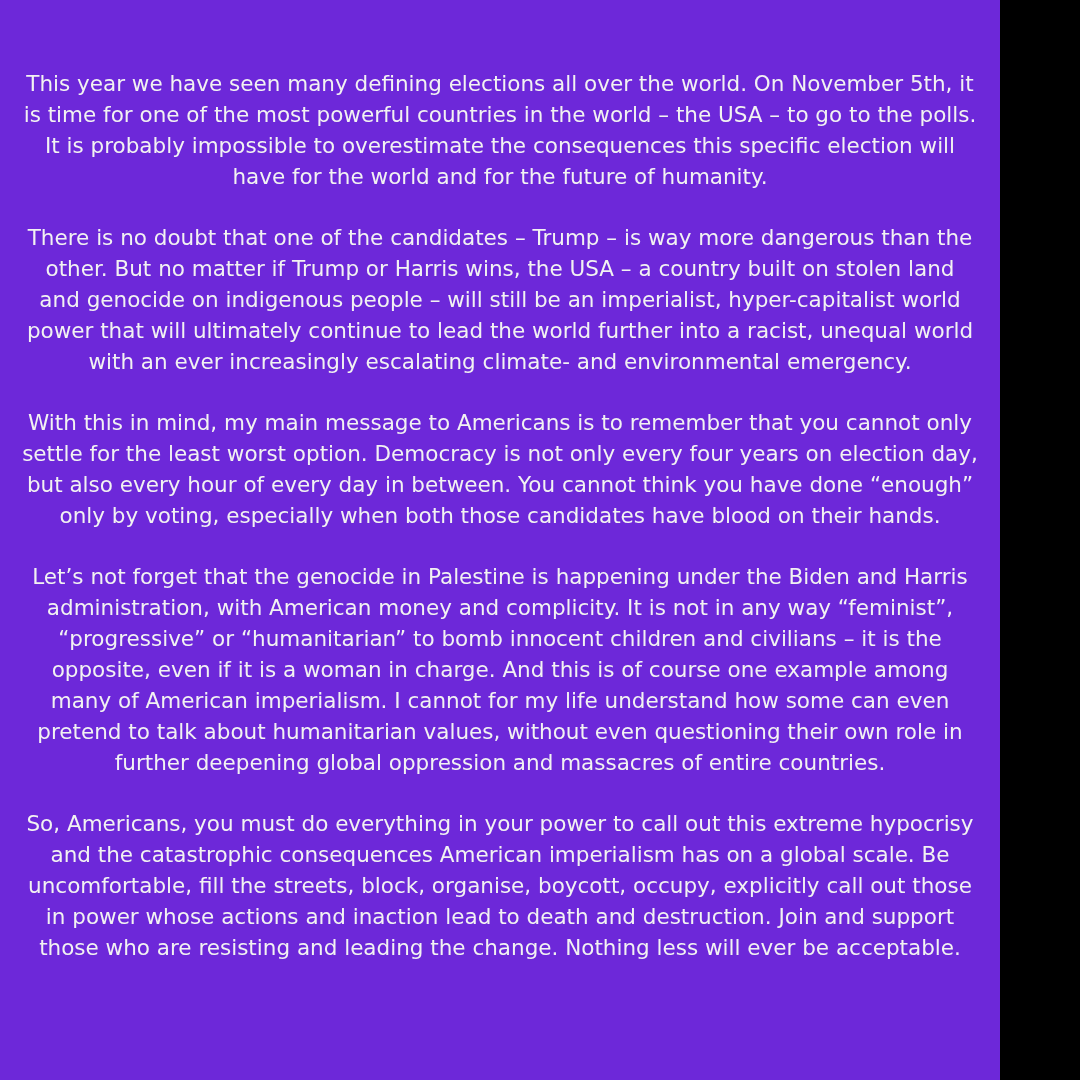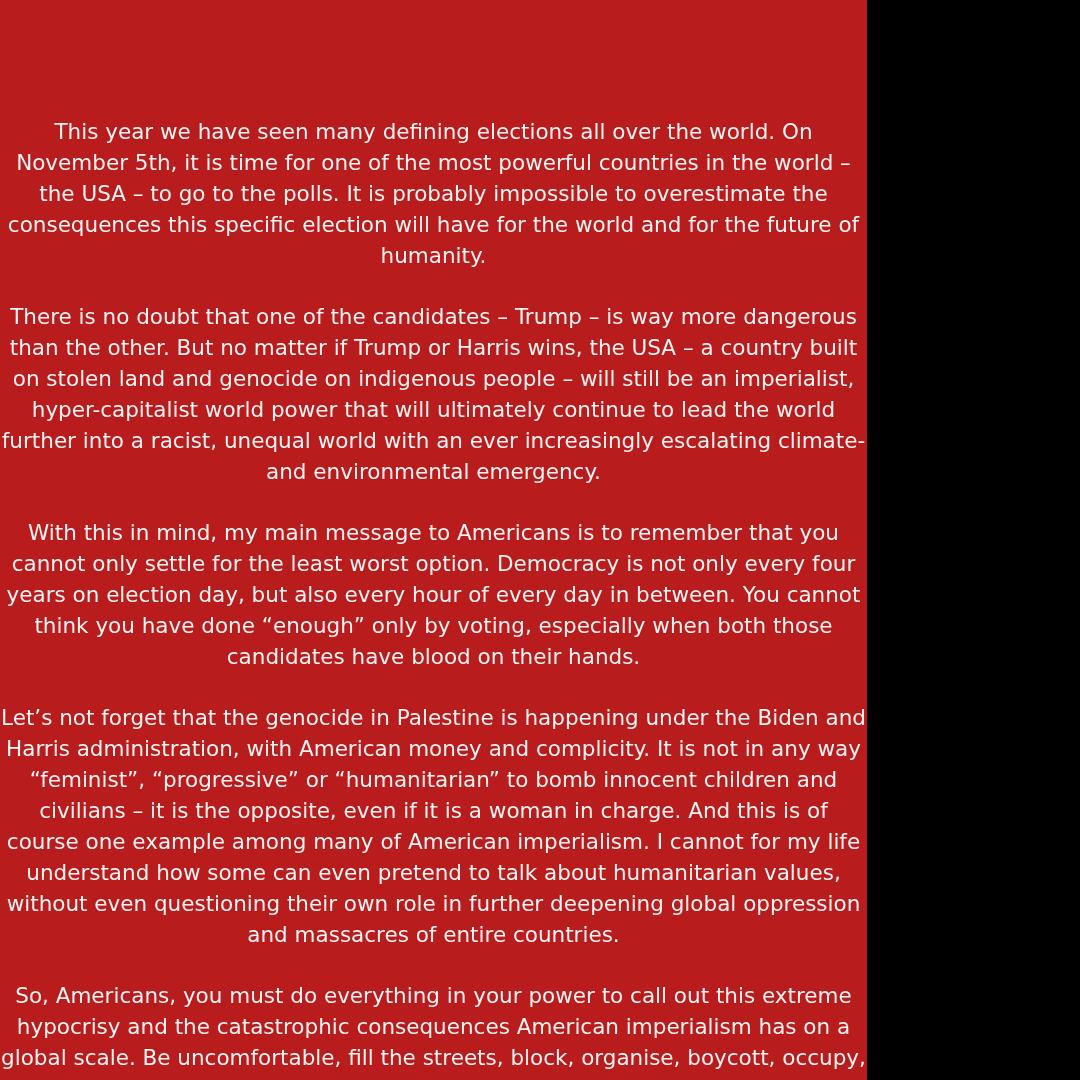--- a/index.html
+++ b/index.html
@@ -7,28 +7,28 @@
     padding: 0;
   }
   body {
     width: 1080px;
     height: 1080px;
     background: #000000;
     overflow: hidden;
     font-family: "DejaVu Sans", "Liberation Sans", sans-serif;
   }
   .post-canvas {
-    width: 867px;
+    width: 1000px;
     height: 1080px;
-    background: #b91c1c;
+    background: #6d28d9;
     display: flex;
     align-items: flex-start;
     justify-content: center;
     box-sizing: border-box;
-    padding-top: 116px;
+    padding-top: 68px;
   }
   .text-block {
     width: 956px;
     text-align: center;
     color: #f2f2f2;
   }
   .text-block p {
     margin: 0 0 30px 0;
     font-size: 21.5px;
     line-height: 31px;

